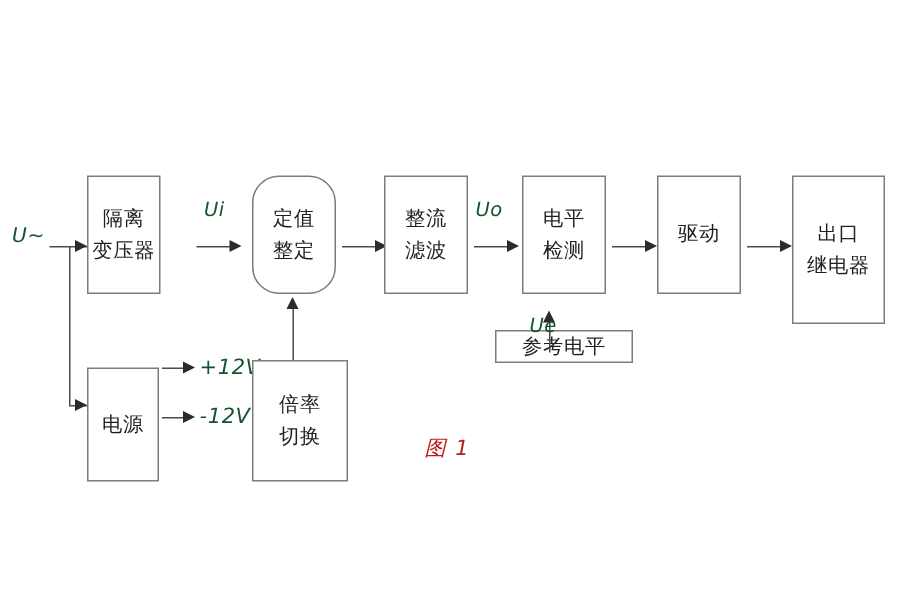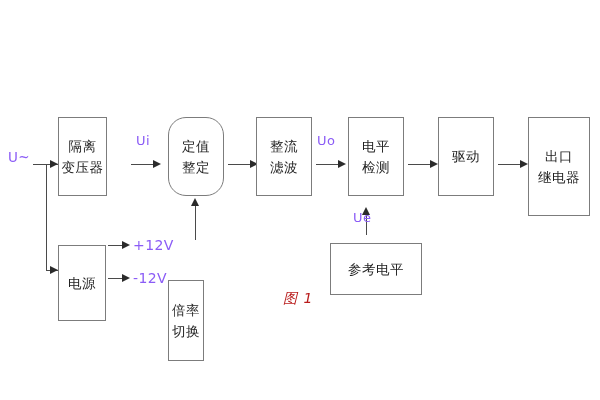--- a/index.html
+++ b/index.html
@@ -37,22 +37,23 @@
   }
   .block .ln {
     display: block;
     white-space: nowrap;
   }
   
   .lbl {
     position: absolute;
     white-space: nowrap;
     font-size: 13.5px;
-    color: #8b5cf6;
+    color: #14532d;
     letter-spacing: 0.4px;
+    font-style: italic;
   }
   .lbl.sig {
     font-size: 13px;
   }
   .lbl.rail {
     font-size: 14px;
   }
   .caption {
     position: absolute;
     white-space: nowrap;
@@ -155,29 +156,29 @@
   </div>
 
   <div class="hline" style="left:108px; top:245px; width:18px;"></div>
   <div class="arrowhead right" style="left:122px; top:240.5px;"></div>
   <div class="lbl rail" style="left:133px; top:237px;">+12V</div>
 
   <div class="hline" style="left:108px; top:278px; width:18px;"></div>
   <div class="arrowhead right" style="left:122px; top:273.5px;"></div>
   <div class="lbl rail" style="left:133px; top:270px;">-12V</div>
 
-  <div class="block" style="left:168px; top:240px; width:36px; height:81px;margin-top:40px;">
+  <div class="block" style="left:168px; top:240px; width:64px; height:81px;">
     <span class="ln">倍率</span>
     <span class="ln">切换</span>
   </div>
 
   <div class="vline" style="left:195px; top:202px; height:38px;"></div>
   <div class="arrowhead up" style="left:191px; top:198px;"></div>
 
-  <div class="block" style="left:330px; top:243px; width:92px; height:52px;">
+  <div class="block" style="left:330px; top:220px; width:92px; height:22px;">
     <span class="ln">参考电平</span>
   </div>
 
   <div class="vline" style="left:366px; top:211px; height:24px;"></div>
   <div class="arrowhead up" style="left:362px; top:207px;"></div>
   <div class="lbl sig" style="left:353px; top:210px;">Ue</div>
 
   <div class="caption" style="left:283px; top:290px;">图 1</div>
 
 </div>

